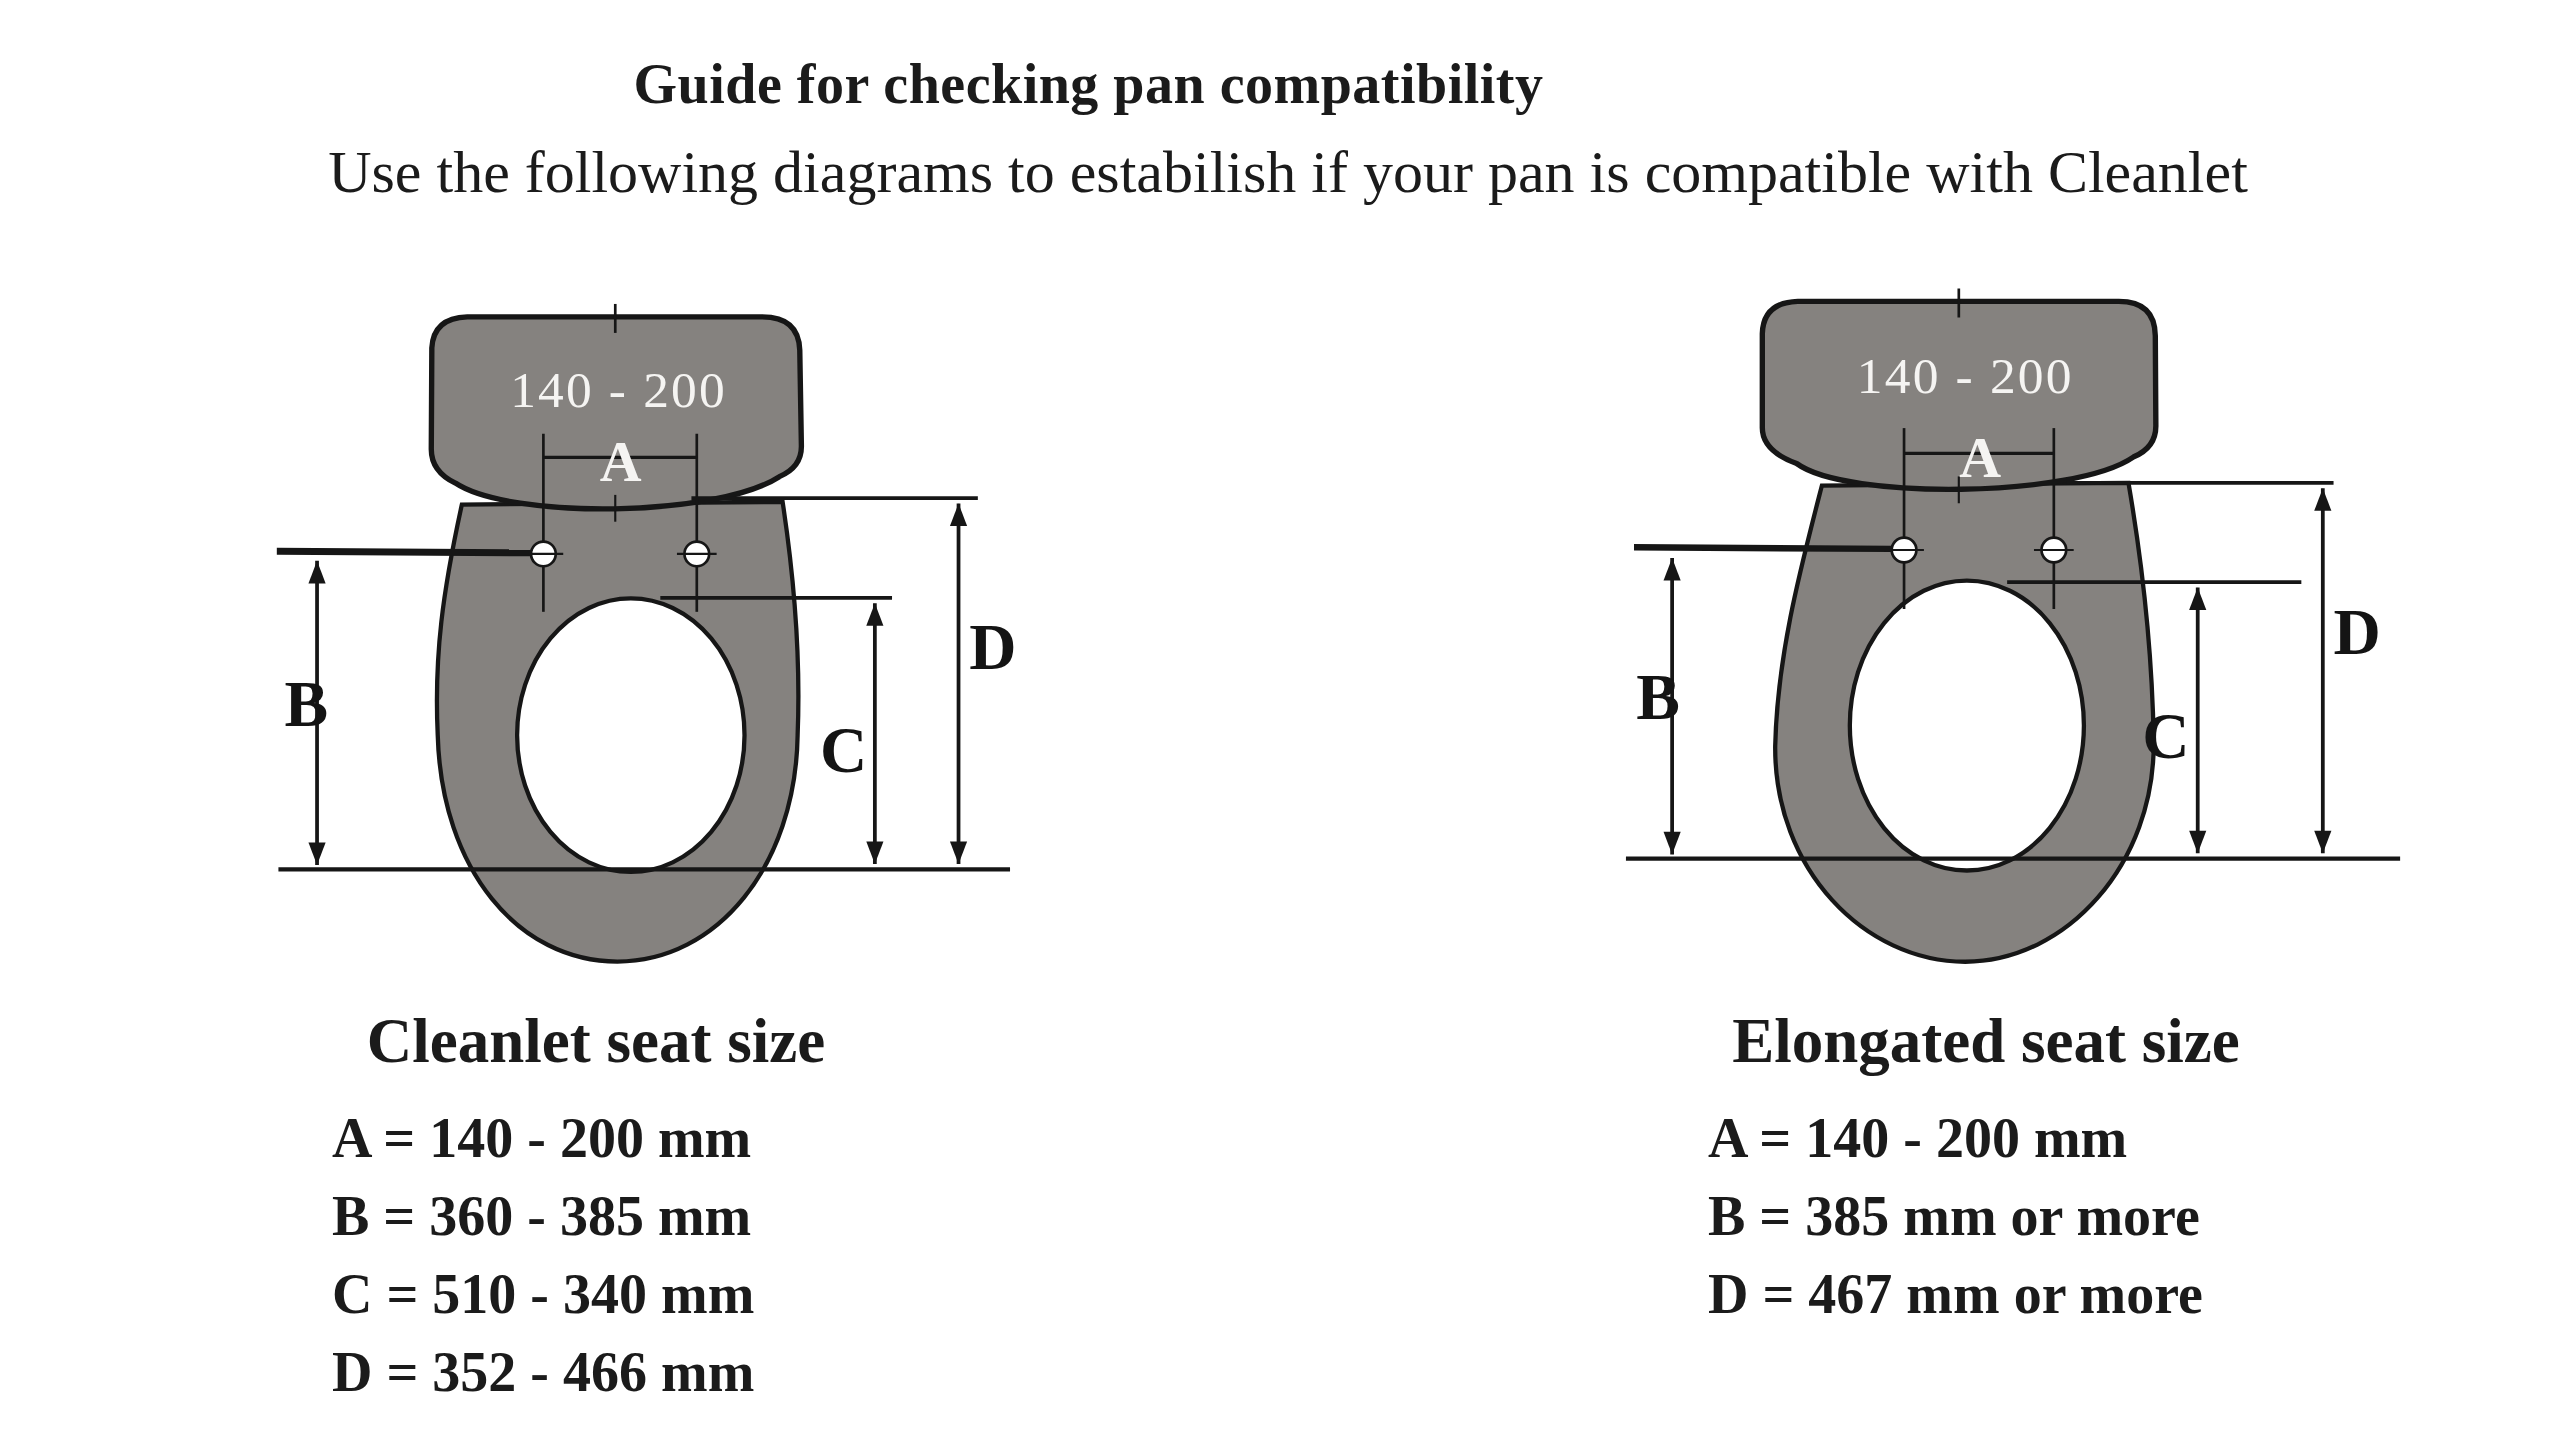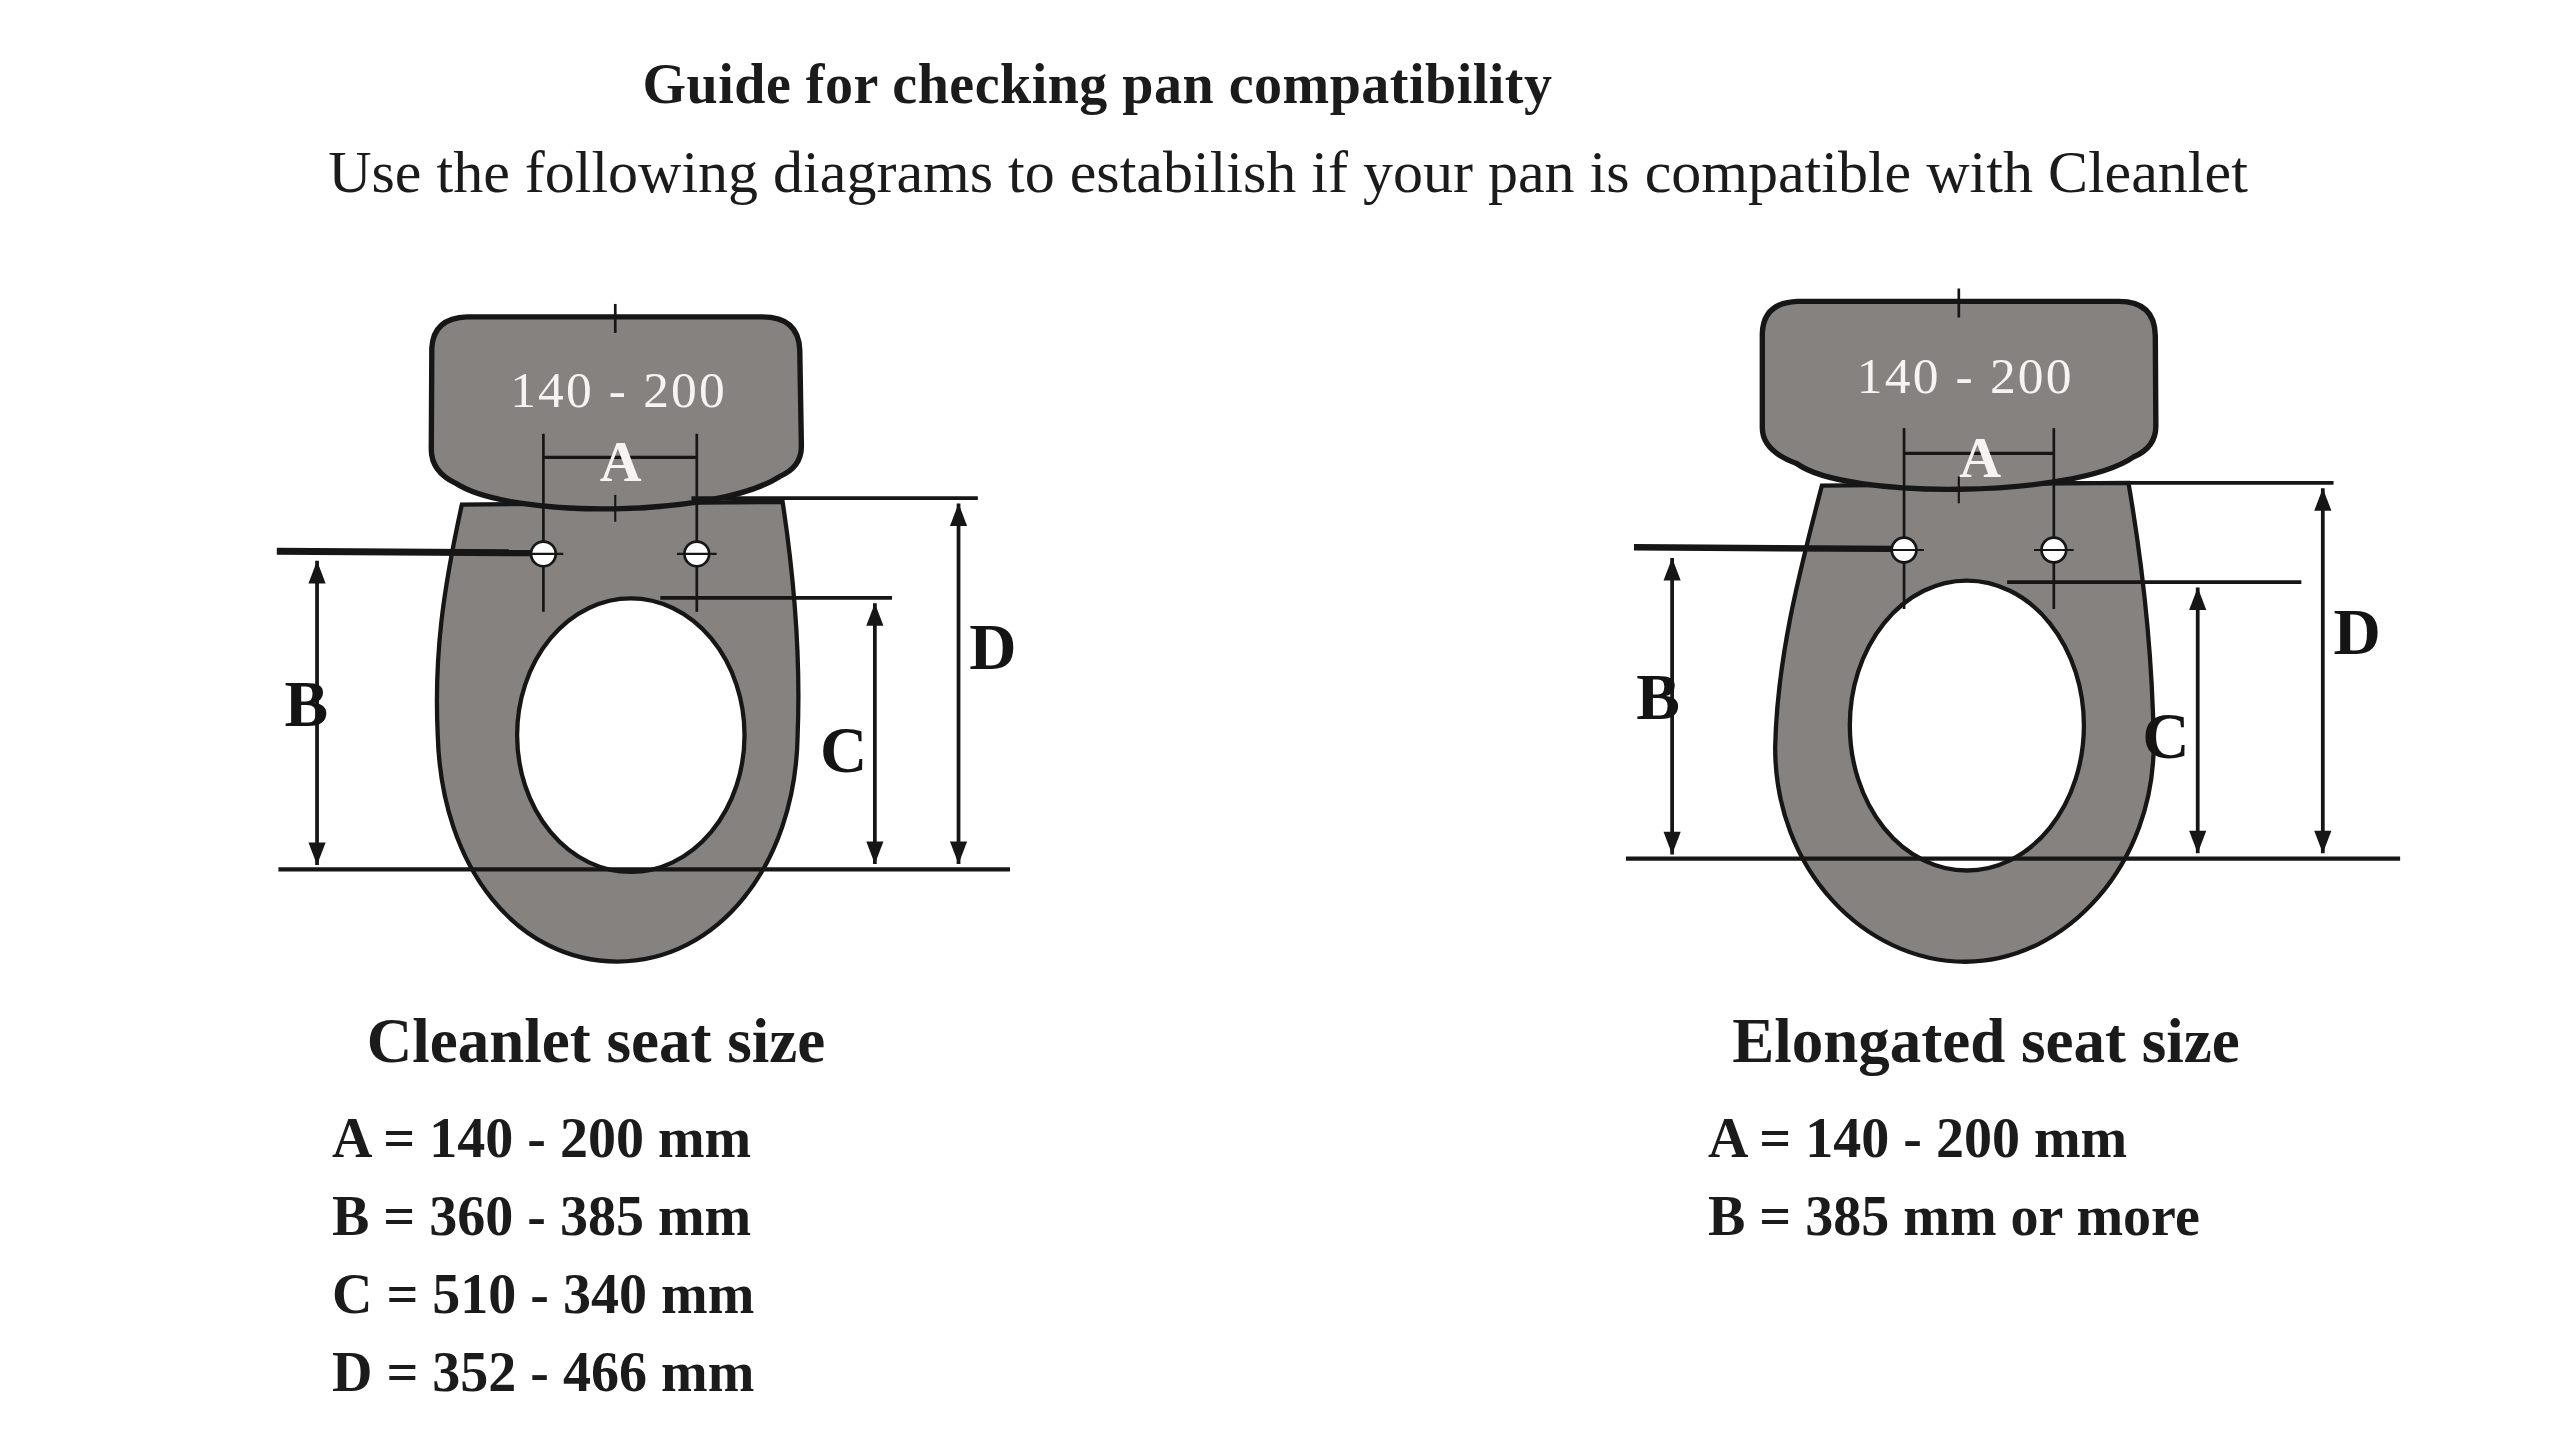--- a/index.html
+++ b/index.html
@@ -17,21 +17,20 @@
   }
   .page-title {
     position: absolute;
     top: 52px;
     left: 0;
     width: 2177px;
     text-align: center;
     font-size: 56px;
     font-weight: 700;
     letter-spacing: 0.5px;
-    margin-left: 9px;
   }
   .page-subtitle {
     position: absolute;
     top: 138px;
     left: 0;
     width: 2576px;
     text-align: center;
     font-size: 60px;
     font-weight: 400;
   }
@@ -181,14 +180,15 @@
 <div class="measurements measurements-standard">
   <div class="measurement-line">A = 140 - 200 mm</div>
   <div class="measurement-line">B = 360 - 385 mm</div>
   <div class="measurement-line">C = 510 - 340 mm</div>
   <div class="measurement-line">D = 352 - 466 mm</div>
 </div>
 
 <div class="measurements measurements-elongated">
   <div class="measurement-line">A = 140 - 200 mm</div>
   <div class="measurement-line">B = 385 mm or more</div>
+  <div class="measurement-line">D = 467 mm or more</div>
 </div>
 
 
 </body></html>

